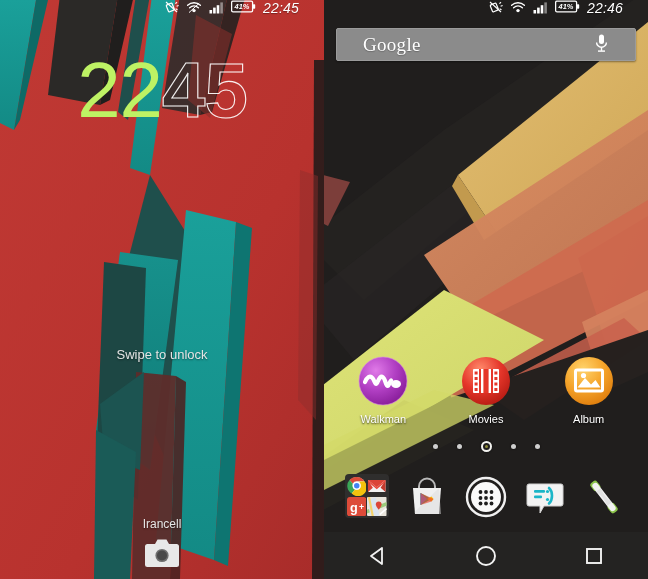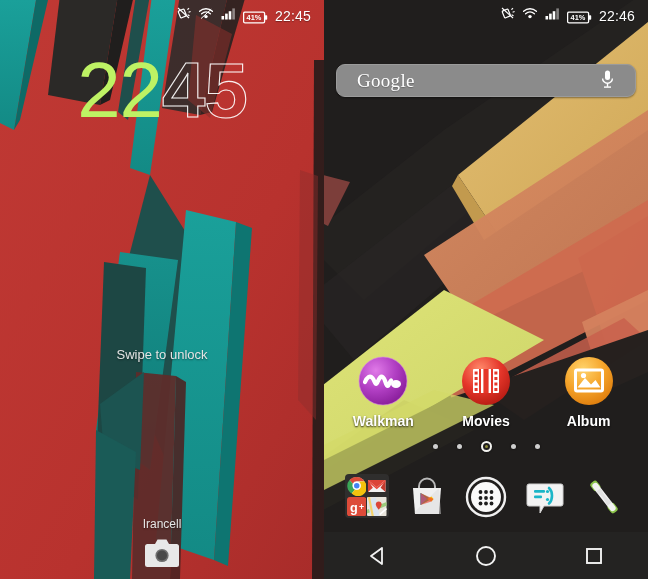--- a/index.html
+++ b/index.html
@@ -6,22 +6,22 @@
   html,body { width:648px; height:579px; background:#000; overflow:hidden;
     font-family:"Liberation Sans", sans-serif; }
   .screen { position:relative; width:648px; height:579px; display:flex; }
 
   
   .lock { position:relative; width:324px; height:579px; overflow:hidden;
           background:#b9322f; }
   .lock-bg { position:absolute; inset:0; overflow:hidden; }
 
   .statusbar { position:absolute; top:0; left:0; right:0; height:24px;
-    display:flex; align-items:flex-end; justify-content:flex-end;
-    padding-right:13px; gap:7px; z-index:30; }
+    display:flex; align-items:flex-start; justify-content:flex-end;
+    padding-right:25px; gap:7px; z-index:30;font-style:italic; }
   .statusbar .time { color:#fff; font-size:14px; letter-spacing:.2px;
     text-shadow:0 1px 1px rgba(0,0,0,.35); }
   .sicon { display:block; }
   .batt { position:relative; display:flex; align-items:center; }
 
   .clock { position:absolute; top:55px; left:0; right:0; text-align:center; z-index:20; }
   .clock .row { font-size:78px; line-height:.92; letter-spacing:-1px;
     font-family:"Liberation Sans", sans-serif; }
   .hh { color:#bef264; font-weight:400; }
   .mm { color:transparent; -webkit-text-stroke:1.1px rgba(255,255,255,.92);
@@ -35,33 +35,33 @@
     color:#e5e5e5; font-size:12px; z-index:20; text-shadow:0 1px 2px rgba(0,0,0,.45); }
   .camera-btn { position:absolute; top:538px; left:50%; transform:translateX(-50%);
     z-index:20; }
 
   
   .home { position:relative; width:324px; height:579px; overflow:hidden;
           background:#211f1e; }
   .home-bg { position:absolute; inset:0; overflow:hidden; }
 
   .searchbar { position:absolute; top:28px; left:12px; right:12px; height:33px;
-    background:#8b8b8b; border:1px solid #9b9b9b; border-radius:9px;
-    display:flex; align-items:center; padding:0 20px; z-index:20;
-    box-shadow:0 1px 2px rgba(0,0,0,.4);margin-top:36px; }
+    background:#8b8b8b; border:1px solid #9b9b9b; border-radius:2px;
+    display:flex; align-items:center; padding:0 26px; z-index:20;
+    box-shadow:0 1px 2px rgba(0,0,0,.4); }
   .glogo { font-family:"Liberation Serif", serif; font-size:19px; color:#fff;
     letter-spacing:.3px; text-shadow:0 1px 1px rgba(0,0,0,.25); }
   .mic { margin-left:auto; }
 
   .approw { position:absolute; top:355px; left:0; right:0; z-index:20;
     display:flex; justify-content:space-around; padding:0 8px; }
   .app { width:70px; text-align:center; }
   .app .ic { width:52px; height:52px; margin:0 auto; border-radius:50%;
     position:relative; }
-  .app .lb { margin-top:6px; color:#fff; font-size:14px; font-weight:bold;
+  .app .lb { margin-top:6px; color:#fff; font-size:11px; font-weight:normal;
     text-shadow:0 1px 2px rgba(0,0,0,.8); }
 
   .dots { position:absolute; top:441px; left:0; right:0; z-index:20;
     display:flex; justify-content:center; gap:19px; align-items:center; }
   .dot { width:5px; height:5px; border-radius:50%; background:#cfcfcf;
     box-shadow:0 0 2px rgba(0,0,0,.8); }
   .dot.active { width:11px; height:11px; background:transparent;
     border:2px solid #f2f2ef; position:relative; }
   .dot.active::after { content:""; position:absolute; inset:2px;
     border-radius:50%; background:#8c8a3a; }

